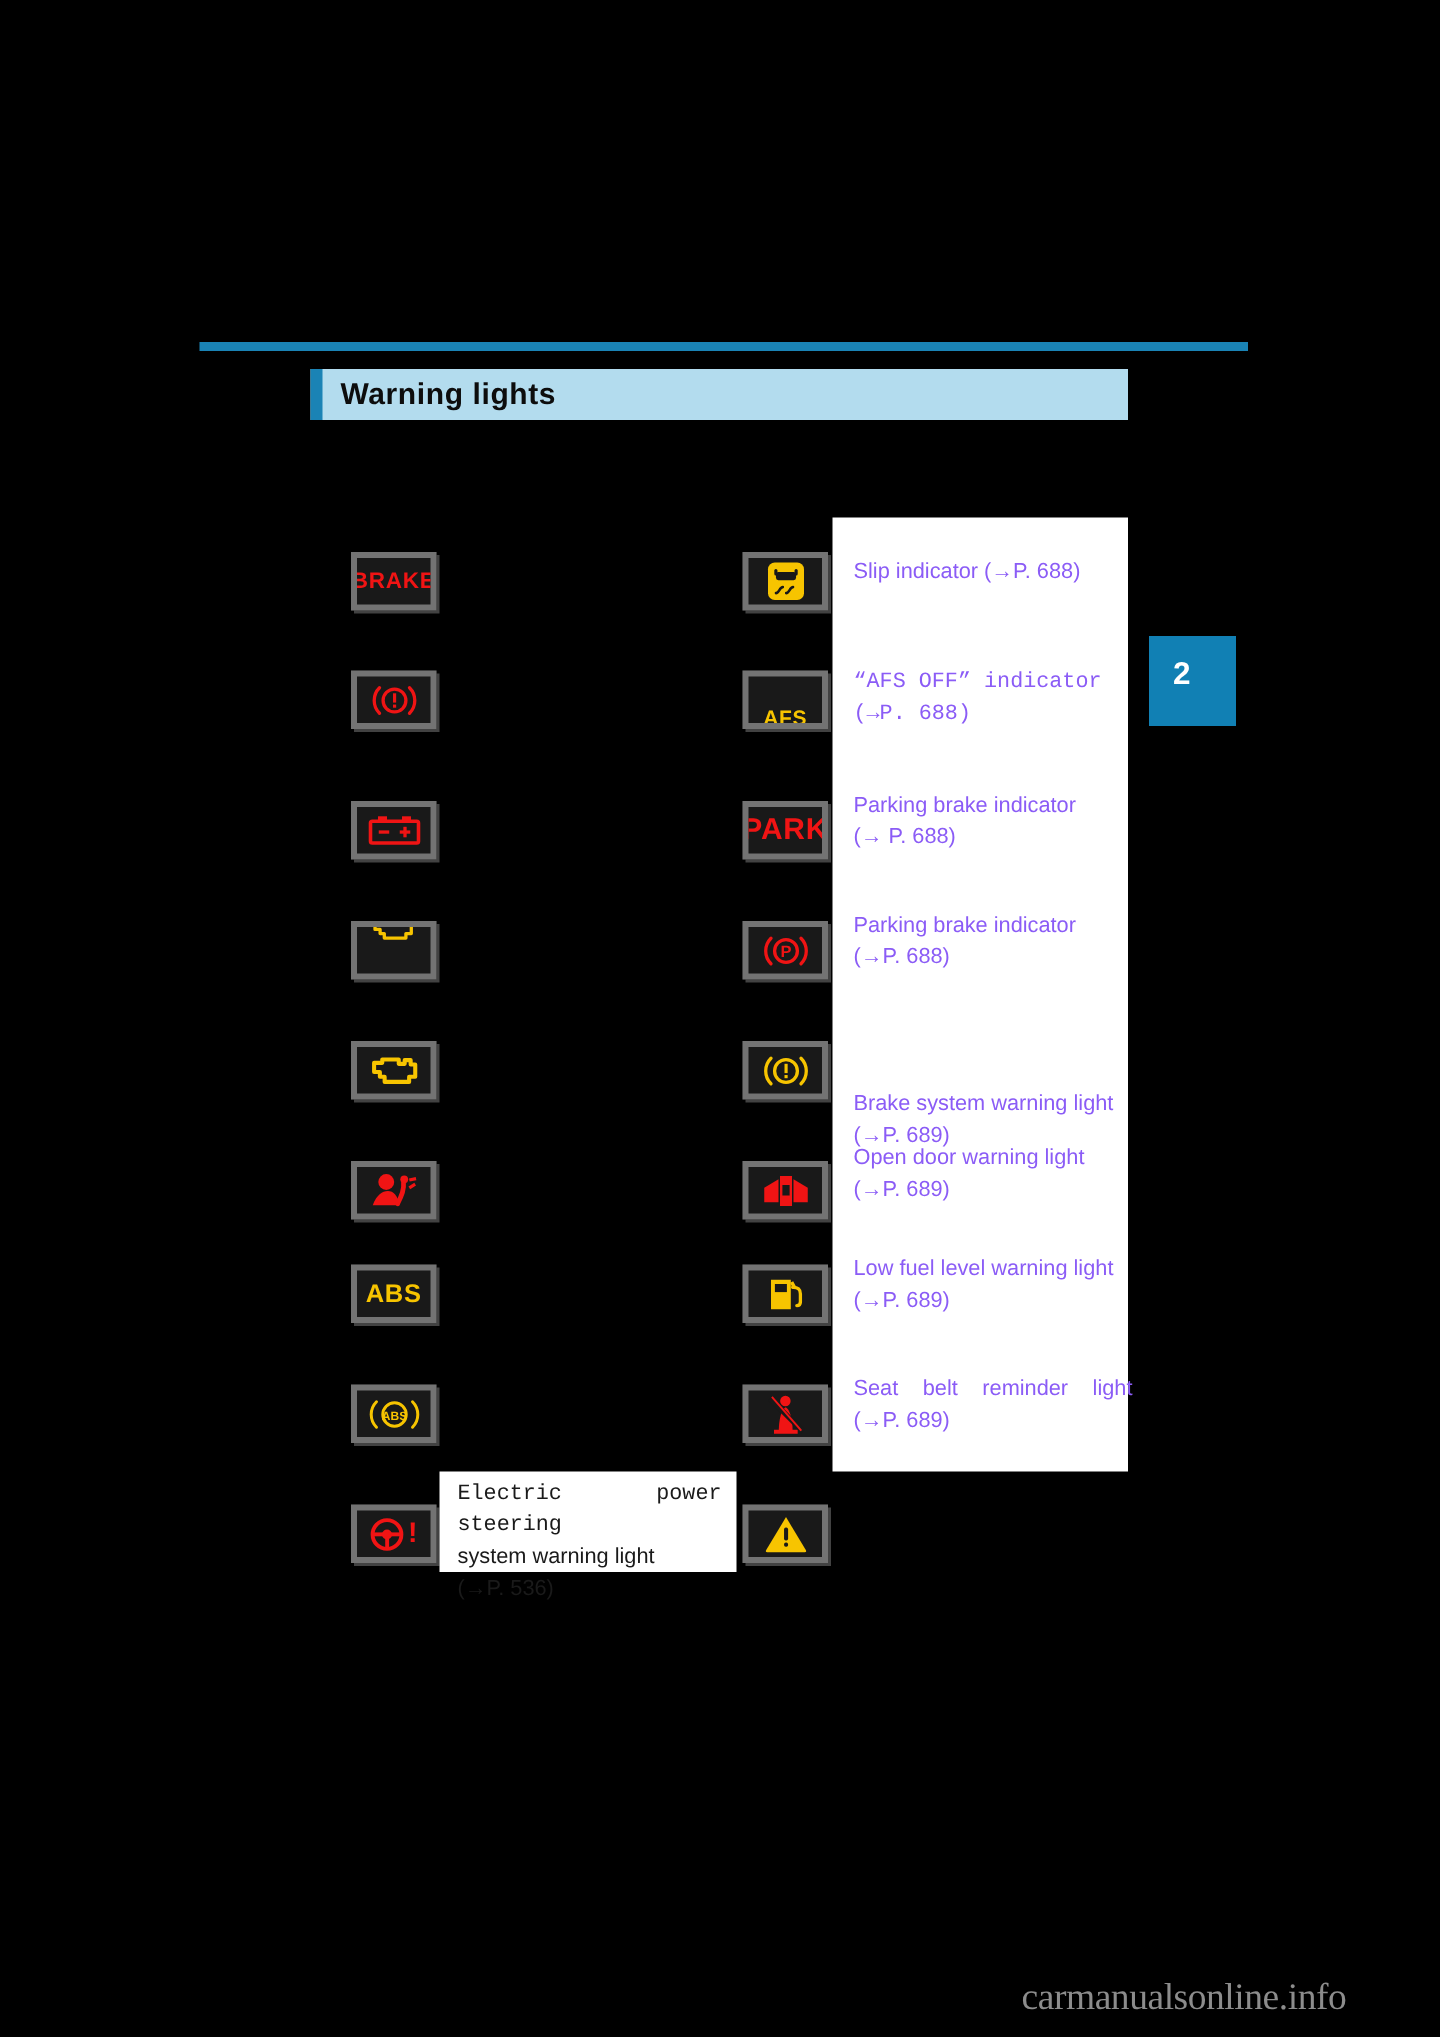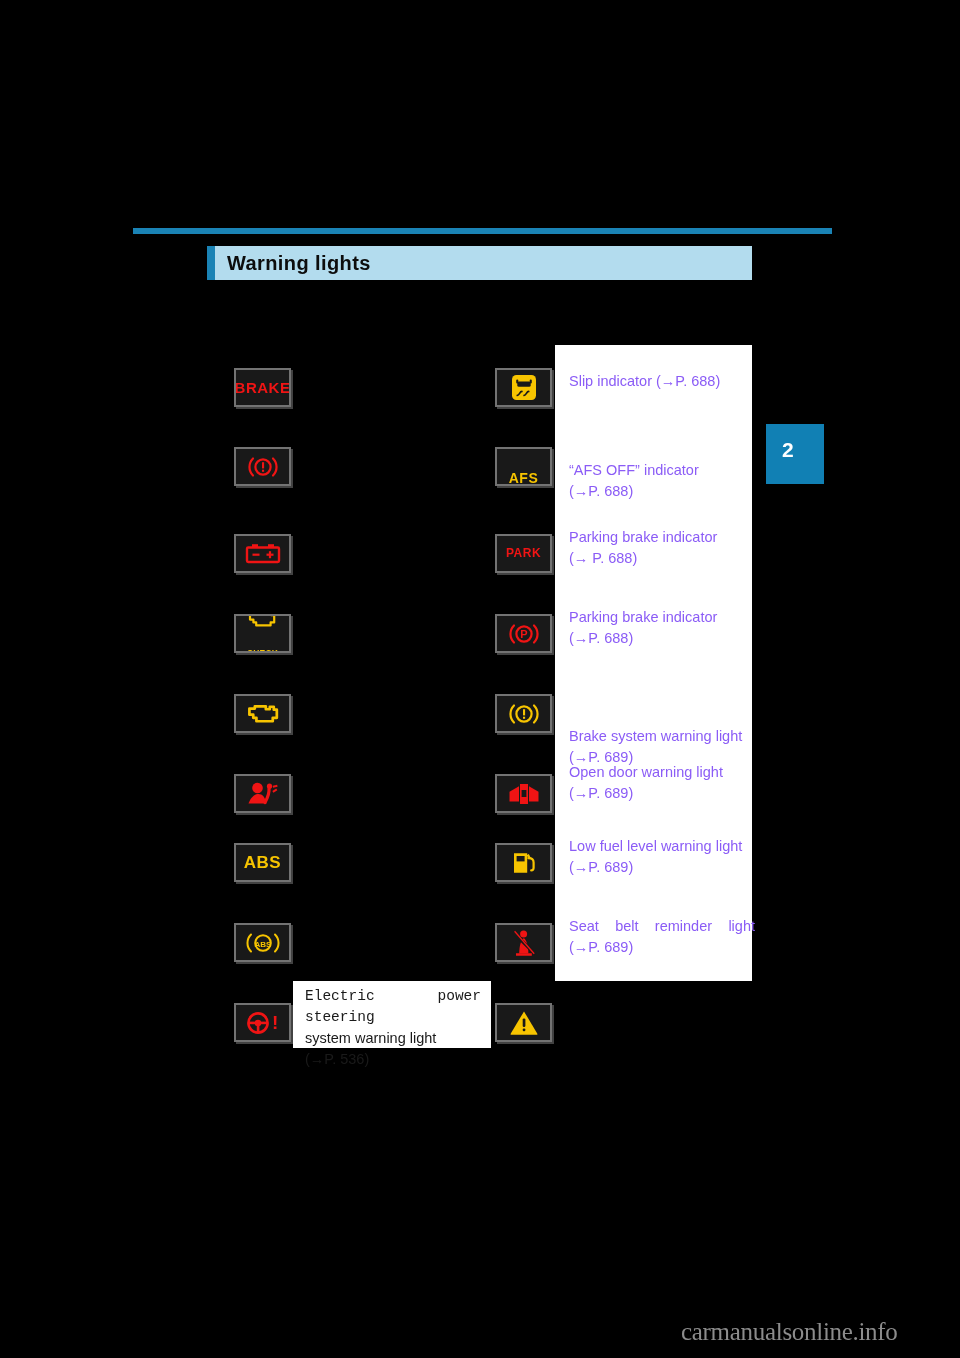--- a/index.html
+++ b/index.html
@@ -108,21 +108,21 @@
     text-align: justify;
     text-align-last: left;
   }
 
   
   .tile {
     position: absolute;
     width: 57px;
     height: 39px;
     background: #191919;
-    border: 2px solid #737373;
+    border: 4px solid #737373;
     box-sizing: border-box;
     display: flex;
     align-items: center;
     justify-content: center;
     box-shadow: 2px 2px 0 rgba(120,120,120,0.55);
     overflow: hidden;
   }
   .tile .txt {
     font-family: "Liberation Sans", sans-serif;
     font-weight: bold;
@@ -292,27 +292,27 @@
       </svg>
     </span>
   </div>
   <div class="row-text" style="top:371px;">
     <div>Slip indicator (→P. 688)</div>
   </div>
 
   <div class="tile" style="left:495px; top:447px;">
     <span class="txt t-amb" style="font-size:14px;margin-top:37px;">AFS<br>OFF</span>
   </div>
-  <div class="row-text" style="top:460px;">
+  <div class="row-text" style="top:445px;font-family:Liberation Mono, monospace;">
     <div>“AFS OFF” indicator</div>
     <div>(→P. 688)</div>
   </div>
 
   <div class="tile" style="left:495px; top:534px;">
-    <span class="txt t-red" style="font-size:12px;text-align:right;">PARK</span>
+    <span class="txt t-red" style="font-size:20px;text-align:right;">PARK</span>
   </div>
   <div class="row-text" style="top:527px;">
     <div>Parking brake indicator</div>
     <div>(→ P. 688)</div>
   </div>
 
   <div class="tile" style="left:495px; top:614px;">
     <span>
       <svg width="34" height="26" viewBox="0 0 34 26">
         <g fill="none" stroke="#f01414" stroke-width="2.2" stroke-linecap="round">

